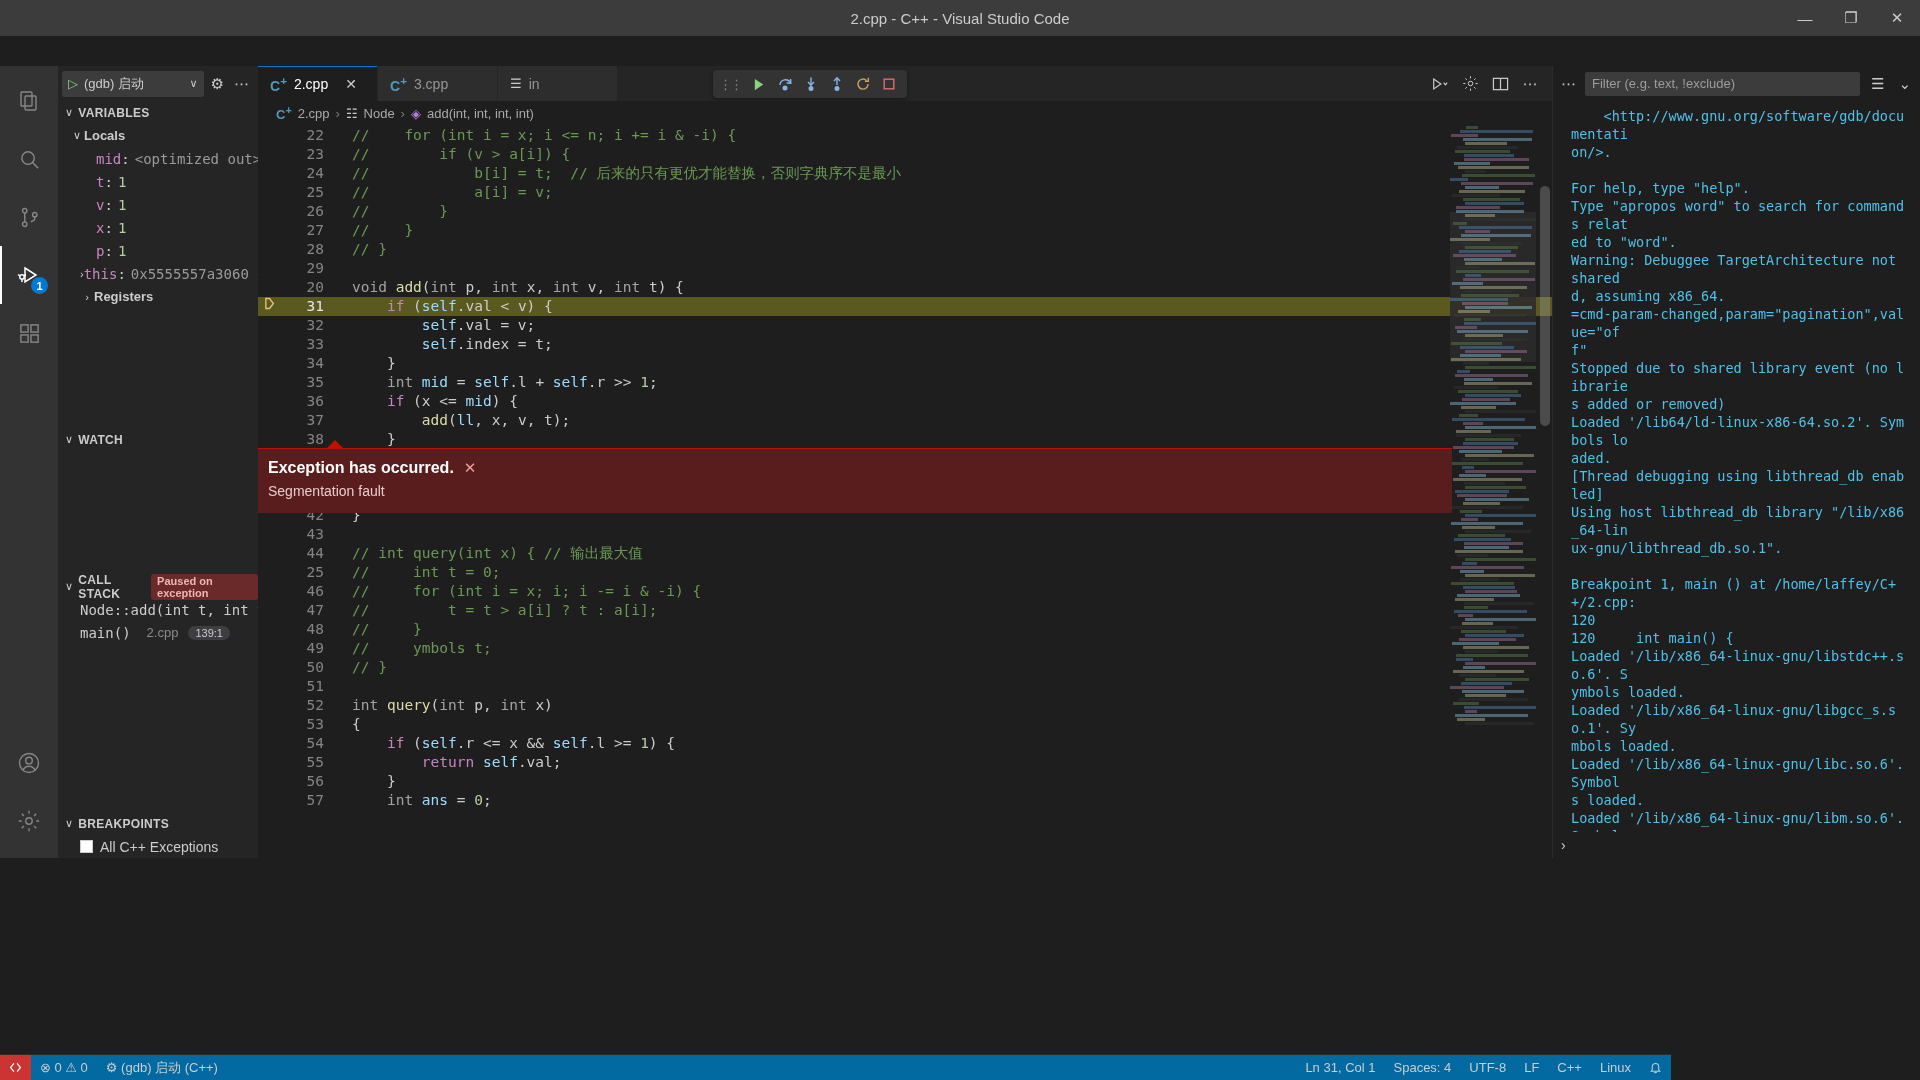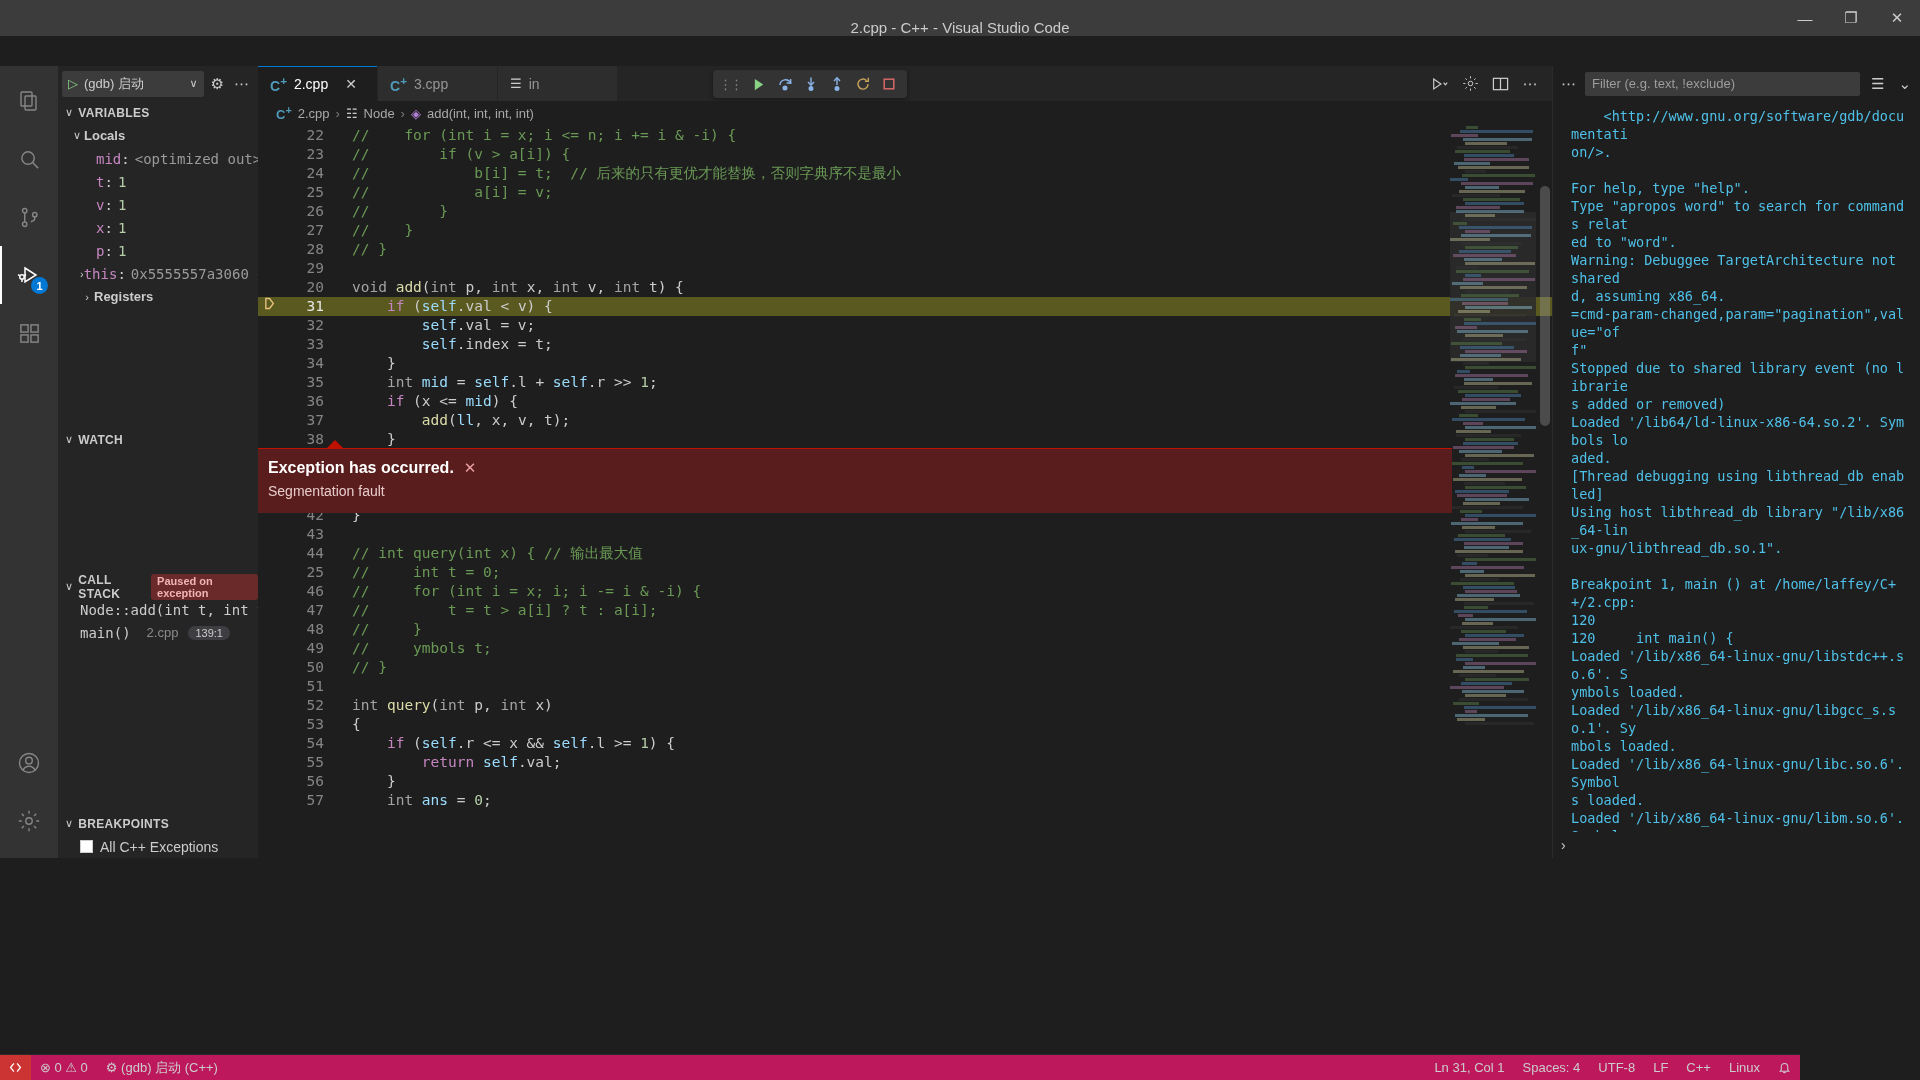--- a/index.html
+++ b/index.html
@@ -9,21 +9,21 @@
     font-family: "Liberation Sans", sans-serif;
     font-size: 16px;
     color: #cccccc;
     overflow: hidden;
   }
   .mono { font-family: "DejaVu Sans Mono", monospace; }
 
   
   #titlebar {
     height: 36px; background: #3c3c3c; color: #cccccc;
-    display: flex; align-items: flex-end; justify-content: center;
+    display: flex; align-items: center; justify-content: center;
     position: relative; font-size: 15px;
   }
   #titlebar .title { font-size: 15px; color: #cccccc; }
   #win-controls {
     position: absolute; right: 0; top: 0; height: 36px;
     display: flex; align-items: center;
   }
   #win-controls .wc {
     width: 46px; height: 36px; display: flex; align-items: center; justify-content: center;
     font-size: 15px; color: #cccccc;
@@ -214,21 +214,21 @@
     font-family:"DejaVu Sans Mono", monospace; font-size: 13.5px; line-height: 18px;
     color:#4fc1e9;
   }
   #rp-console .ln { white-space: pre-wrap; word-break: break-all; }
   #rp-console .blank { height: 18px; }
   #rp-input-row { height: 26px; display:flex; align-items:center; gap:6px; padding-left: 8px; color:#cccccc; font-size:14px; }
   #rp-input-row .prompt { color:#cccccc; font-size: 14px; }
 
   
   #statusbar {
-    position:absolute; bottom:0; left:0; width:1800px; height:26px; background:#be185d;
+    position:absolute; bottom:0; left:0; width:1671px; height:26px; background:#0369a1;
     display:flex; align-items:center; font-size: 13px; color:#cccccc; border-top:1px solid #2b2b2b;
   }
   #statusbar .sb { padding: 0 9px; display:flex; align-items:center; gap:5px; height:26px; }
   #statusbar .right { margin-left:auto; display:flex; align-items:center; }
   .sb-red { background:#cc3333; }
 </style>
 </head>
 <body>
 
 <div id="titlebar">

